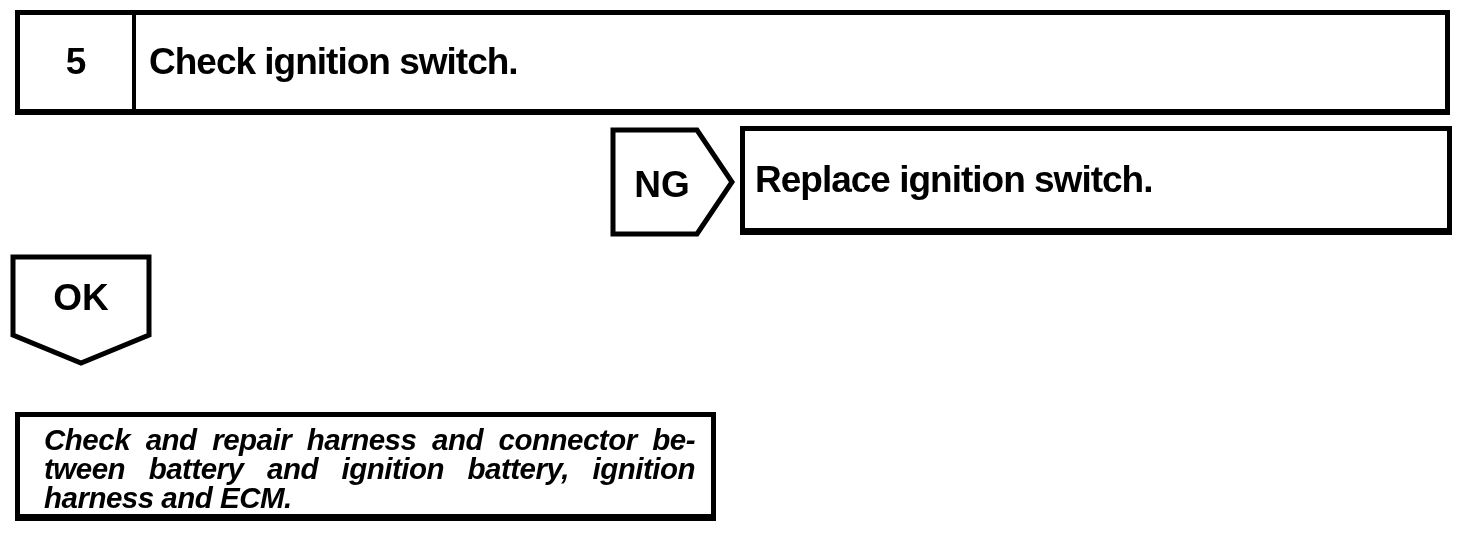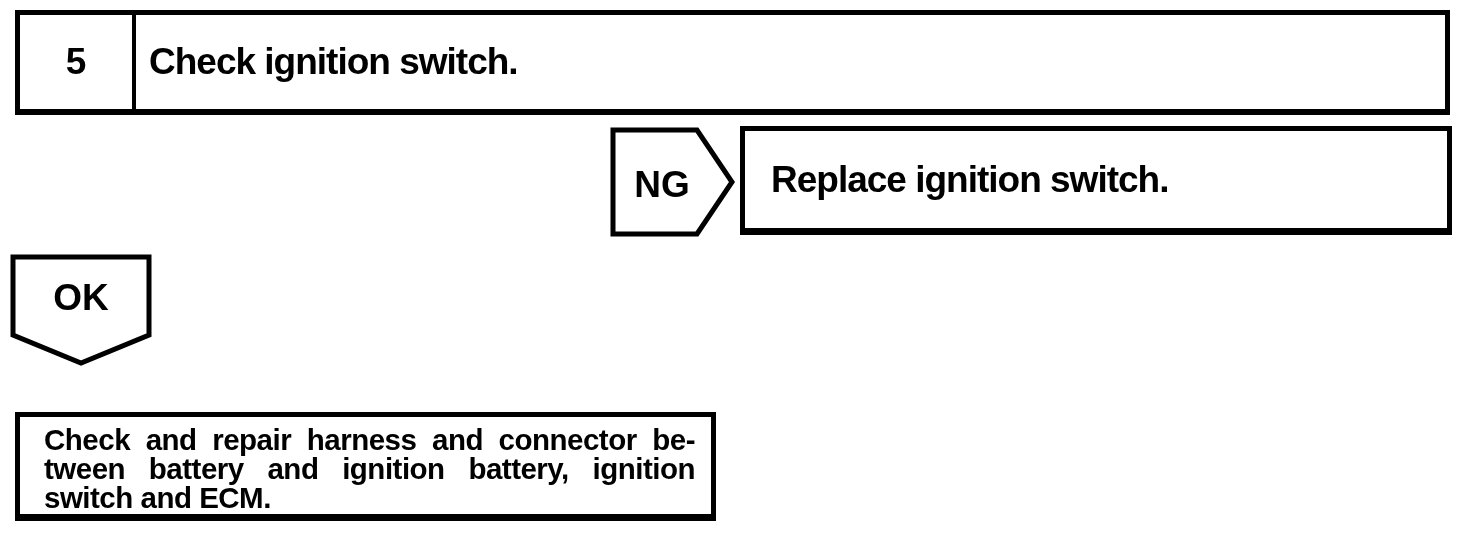--- a/index.html
+++ b/index.html
@@ -75,21 +75,21 @@
     position: absolute;
     left: 740px;
     top: 126px;
     width: 712px;
     height: 109px;
     border: 5px solid #000;
     border-bottom-width: 7px;
     box-sizing: border-box;
     display: flex;
     align-items: center;
-    padding-left: 26px;
+    padding-left: 10px;
     font-size: 37px;
     letter-spacing: -1px;
     background: #fff;
   }
 
   
   .ok-svg {
     position: absolute;
     left: 10px;
     top: 253px;
@@ -105,20 +105,21 @@
     width: 701px;
     height: 109px;
     border: 5px solid #000;
     border-bottom-width: 7px;
     box-sizing: border-box;
     padding: 8px 16px 0 24px;
     font-size: 29.5px;
     line-height: 29px;
     letter-spacing: -0.5px;
     background: #fff;
+    font-style: italic;
   }
   .jline {
     text-align: justify;
     text-align-last: justify;
   }
   .jline.last {
     text-align: left;
     text-align-last: left;
   }
 </style>
@@ -142,16 +143,16 @@
   </div>
 
   <svg class="ok-svg" viewBox="0 0 142 114">
     <polygon class="pent" points="3,4 139,4 139,82 71,110 3,82"></polygon>
     <text class="pent-label" x="71" y="57" text-anchor="middle">OK</text>
   </svg>
 
   <div class="ok-box">
     <div class="jline">Check and repair harness and connector be-</div>
     <div class="jline">tween battery and ignition battery, ignition</div>
-    <div class="jline last">switch and ECM.</div>
+    <div class="jline last">harness and ECM.</div>
   </div>
 
 </div>
 
 </body></html>

